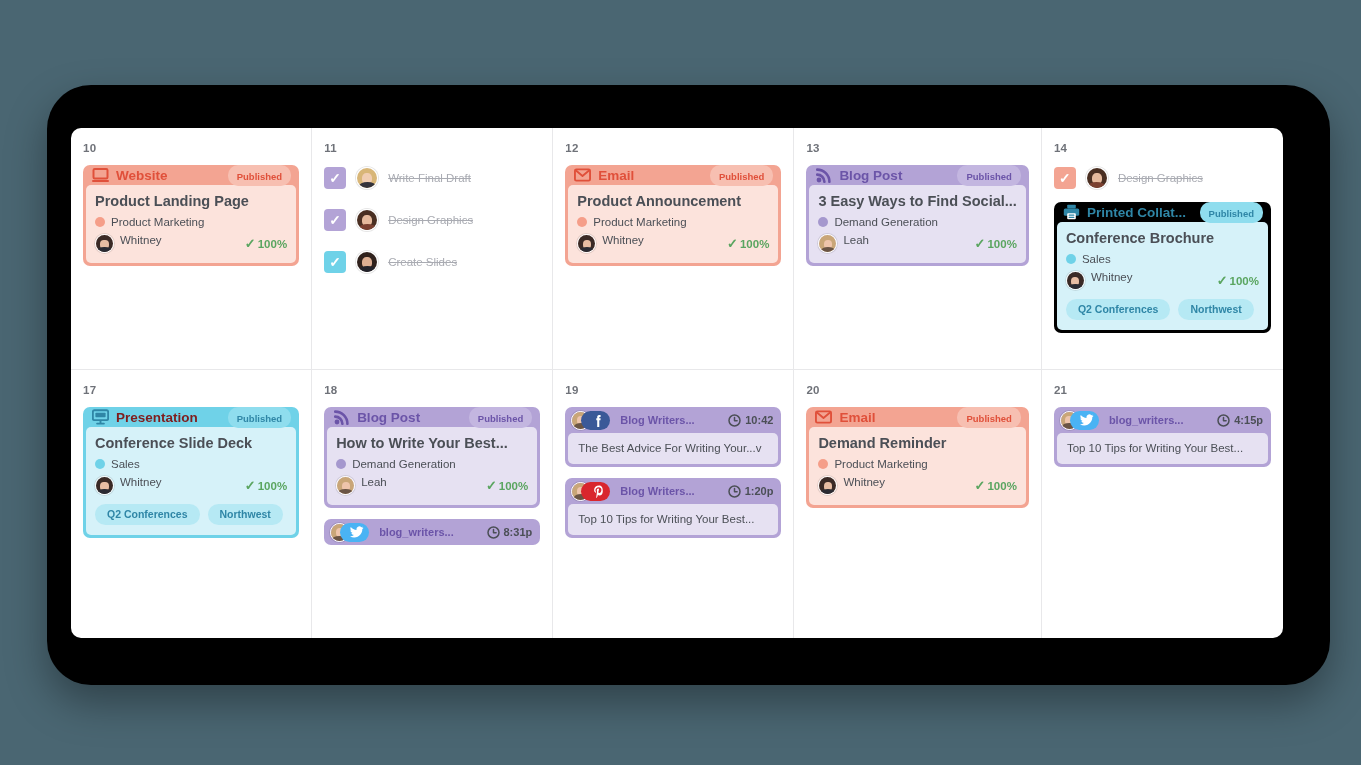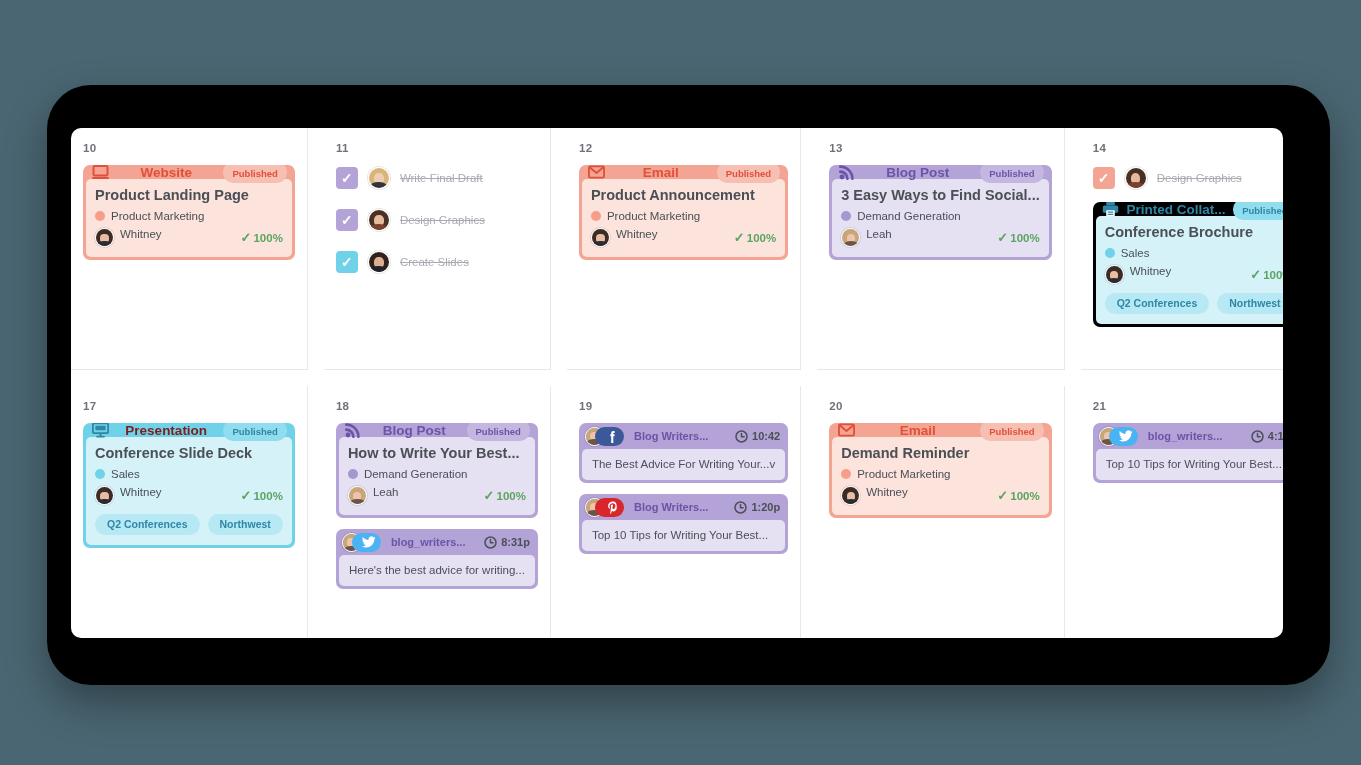--- a/index.html
+++ b/index.html
@@ -39,21 +39,20 @@
     overflow: hidden;
   }
 
   
   .calendar {
     position: absolute;
     inset: 0;
     display: grid;
     grid-template-columns: repeat(5, 1fr);
     grid-template-rows: 242px 268px;
-    gap: 16px;
   }
 
   .day-cell {
     position: relative;
     border-right: 1px solid #e8e8ea;
     border-bottom: 1px solid #e8e8ea;
     padding: 14px 12px 0 12px;
   }
   .day-cell.last-col { border-right: none; }
   .day-cell.last-row { border-bottom: none; }
@@ -75,24 +74,23 @@
   
   .content-card {
     border-radius: 7px;
     padding: 0;
     overflow: hidden;
   }
 
   .card-header {
     display: flex;
     align-items: center;
-    height: 14px;
+    height: 20px;
     padding: 0 8px 0 9px;
     gap: 7px;
-    text-align: center;
   }
 
   .card-type-icon {
     display: flex;
     align-items: center;
     justify-content: center;
     width: 17px;
     height: 17px;
     flex: 0 0 auto;
   }
@@ -660,21 +658,20 @@
       <span class="social-time" style="color:#4b4f56">
         <span class="clock-icon">
                     <svg width="13" height="13" viewBox="0 0 13 13">
                       <circle cx="6.5" cy="6.5" r="5.5" fill="none" stroke="#4b4f56" stroke-width="1.5"></circle>
                       <path d="M6.5 3.4 V6.7 H9.1" fill="none" stroke="#4b4f56" stroke-width="1.5" stroke-linecap="round" stroke-linejoin="round"></path>
                     </svg>
                   </span>
         <span>8:31p</span>
       </span>
     </div>
-    <div class="social-body" style="background:#e6e1f2">Here's the best advice for writing...</div>
   </div>
           </div>
     </div>
     <div class="day-cell  last-row">
       <div class="day-number">19</div>
       <div class="day-stack">
   <div class="social-card" style="background:#b3a3d6">
     <div class="social-header">
       <span class="social-id">
         <span class="avatar av-leah ">

